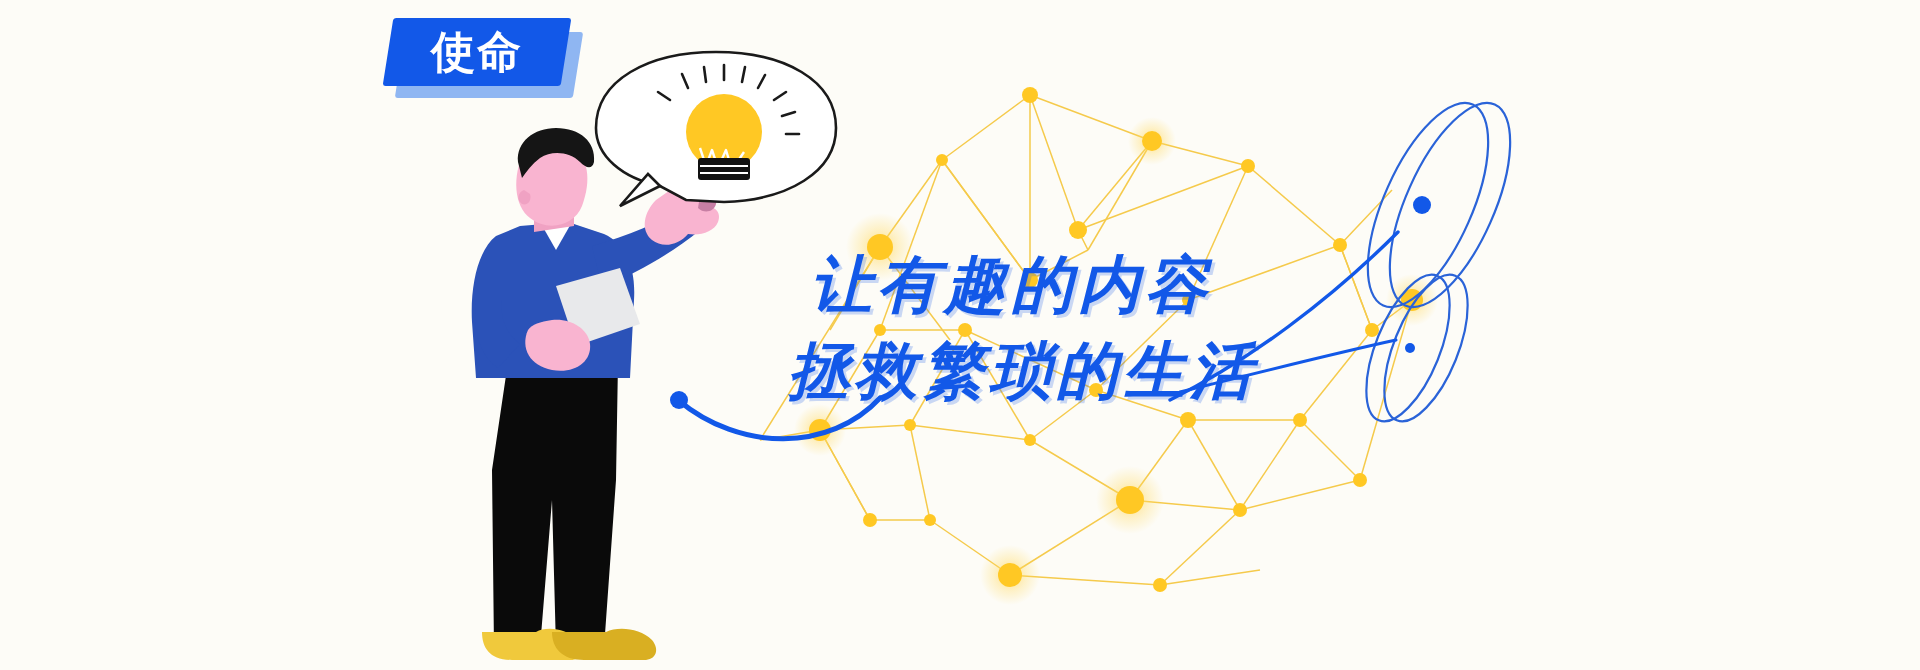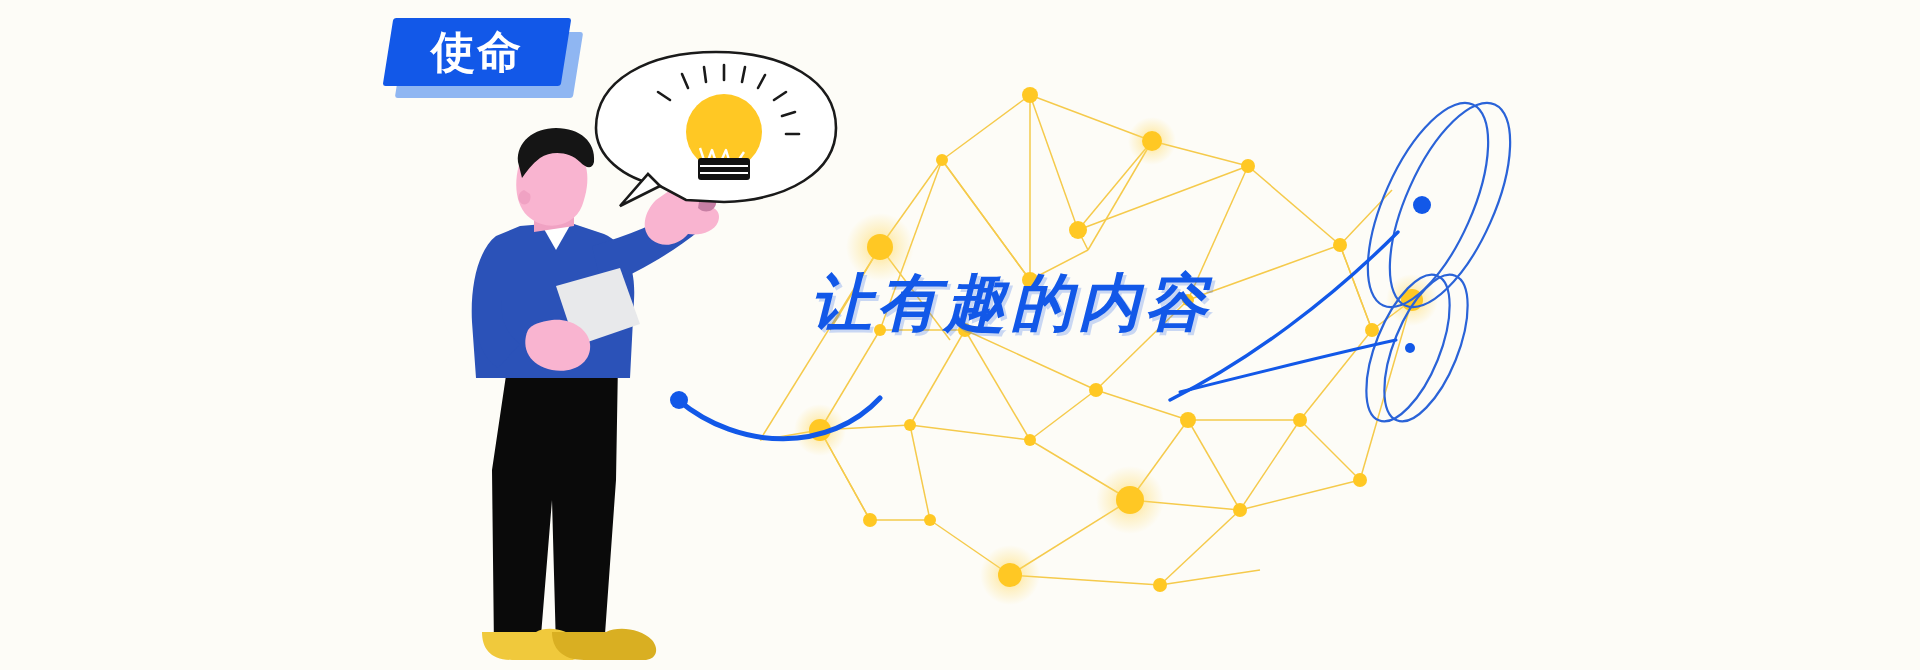--- a/index.html
+++ b/index.html
@@ -59,21 +59,21 @@
     font-weight: bold;
     letter-spacing: 2px;
     line-height: 1;
     white-space: nowrap;
   }
 
   
   #headline {
     position: absolute;
     left: 810px;
-    top: 260px;
+    top: 242px;
     width: 640px;
   }
   .headline-line {
     color: #1258E8;
     font-size: 62px;
     font-weight: bold;
     font-style: italic;
     letter-spacing: 5px;
     line-height: 86px;
     white-space: nowrap;
@@ -282,20 +282,21 @@
     </g>
     <circle cx="724" cy="132" r="38" fill="#FFC824"></circle>
     <path d="M700 148 L706 166 L712 150 L718 168 L726 150 L732 170 L744 152" fill="none" stroke="#FFFFFF" stroke-width="2.4" stroke-linejoin="round"></path>
     <rect x="698" y="158" width="52" height="22" rx="3" fill="#111111"></rect>
     <line x1="700" y1="166" x2="748" y2="166" stroke="#FFFFFF" stroke-width="1.8"></line>
     <line x1="700" y1="173" x2="748" y2="173" stroke="#FFFFFF" stroke-width="1.8"></line>
   </svg>
 
   <div id="headline">
     <div class="headline-line" id="headline-line-1">让有趣的内容</div>
+    <div class="headline-line" id="headline-line-2">拯救繁琐的生活</div>
   </div>
 
   <div id="badge-wrap">
     <div id="badge-shadow"></div>
     <div id="badge-main">
       <span id="badge-label">使命</span>
     </div>
   </div>
 
 </div>

